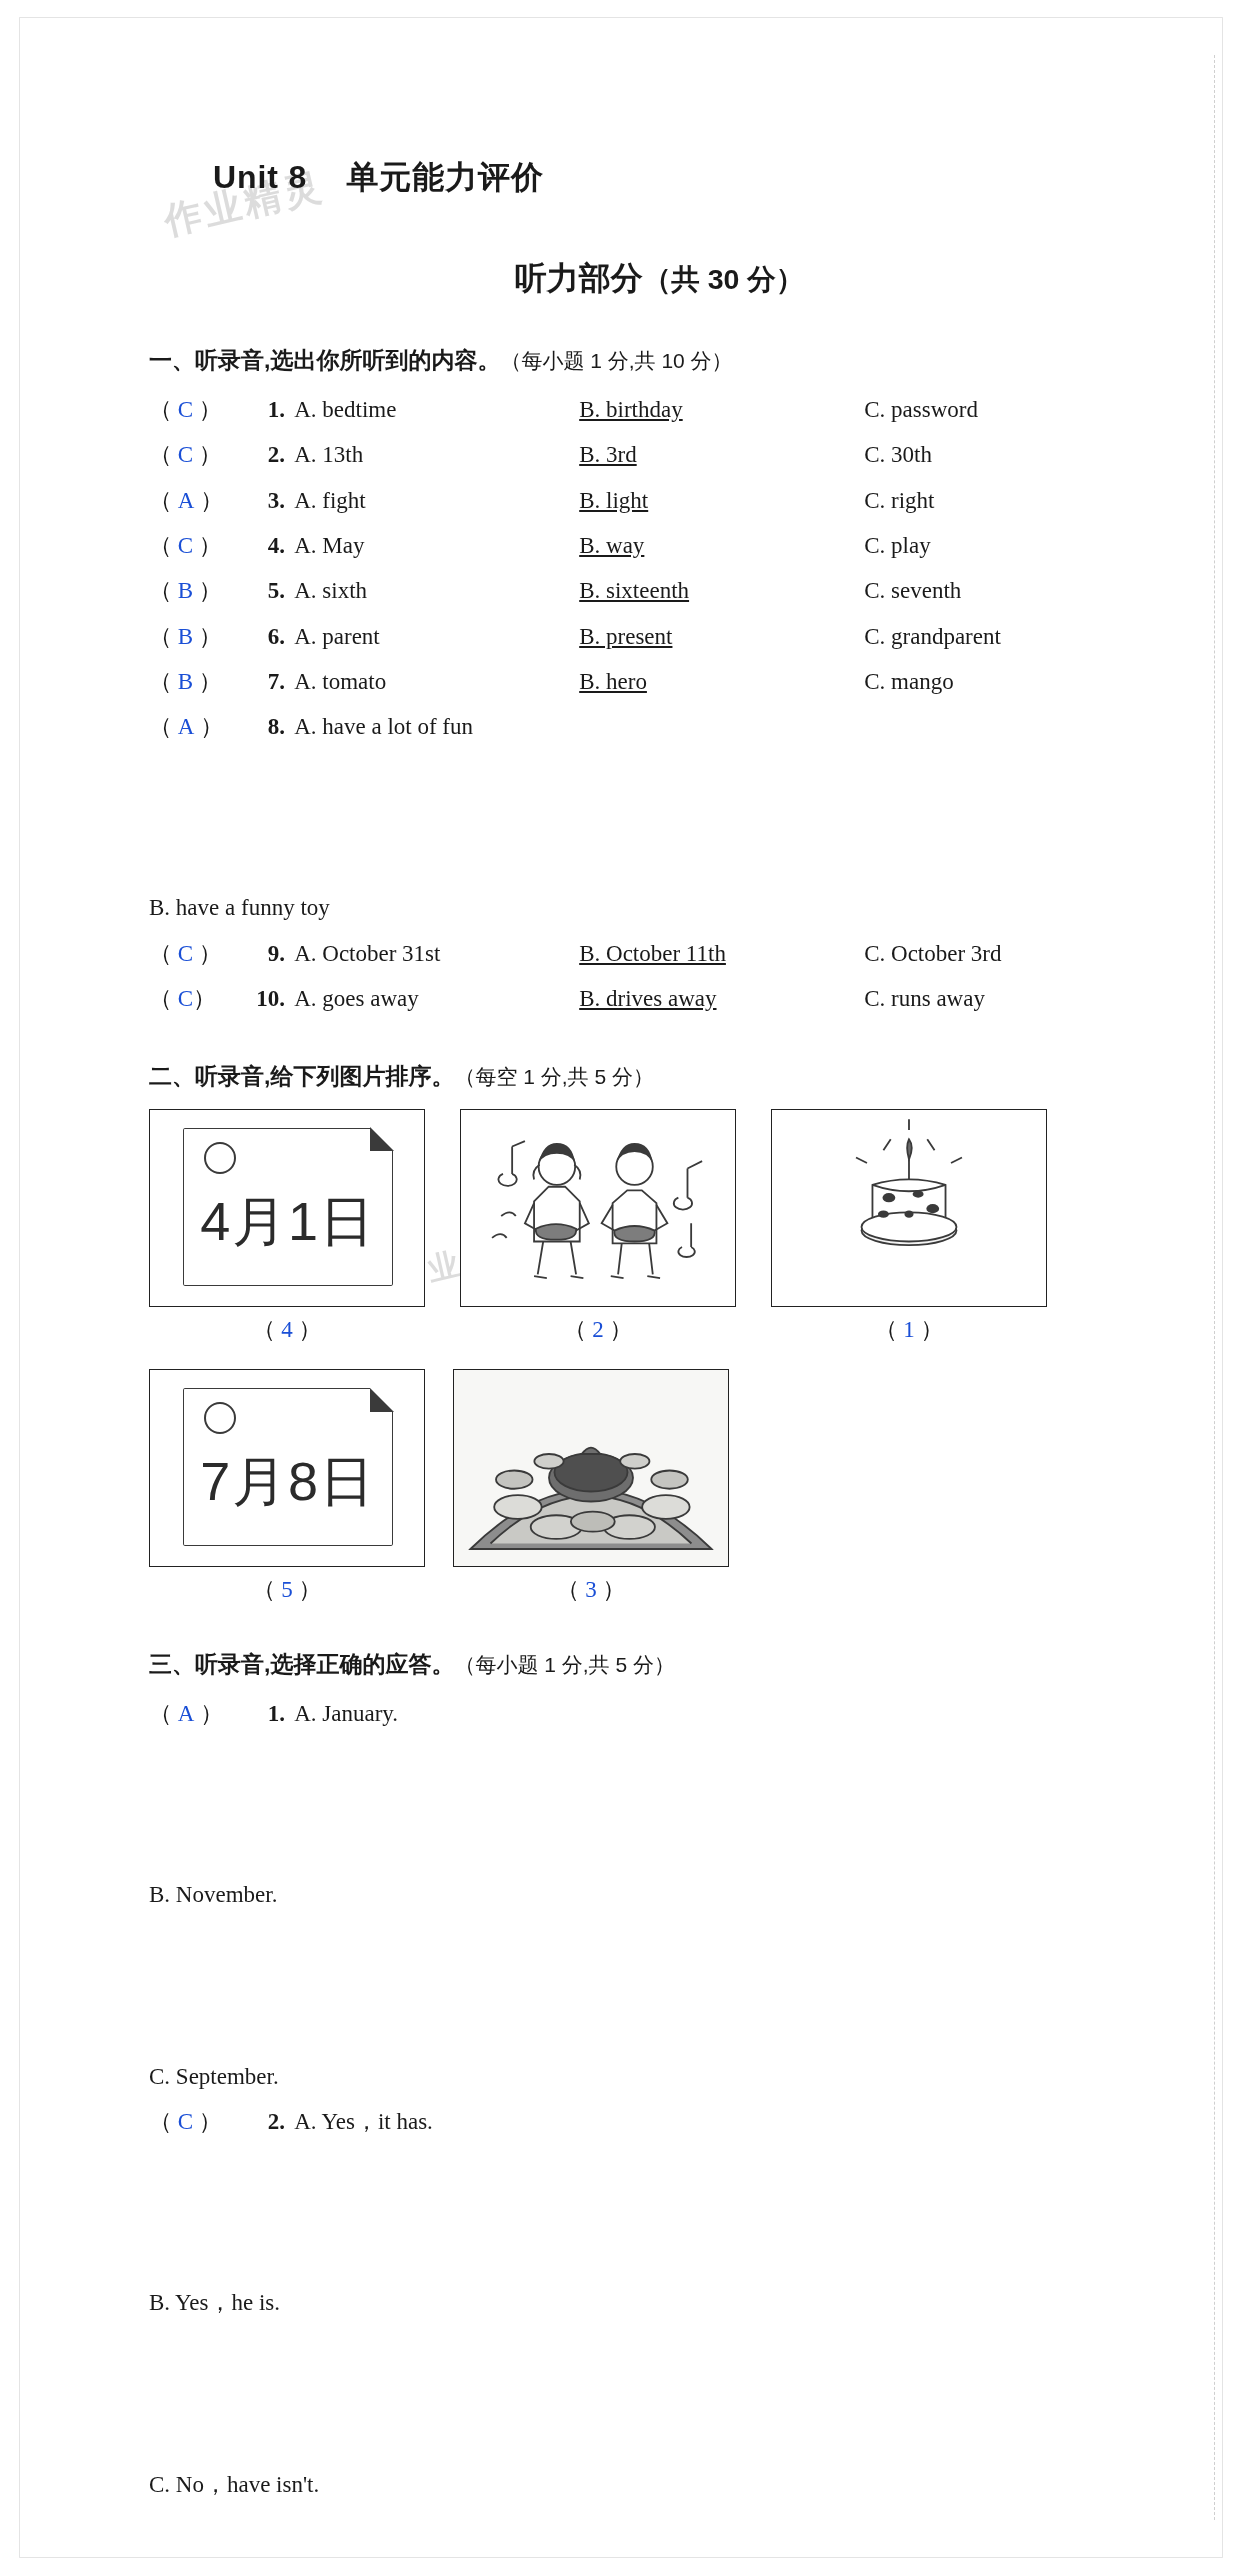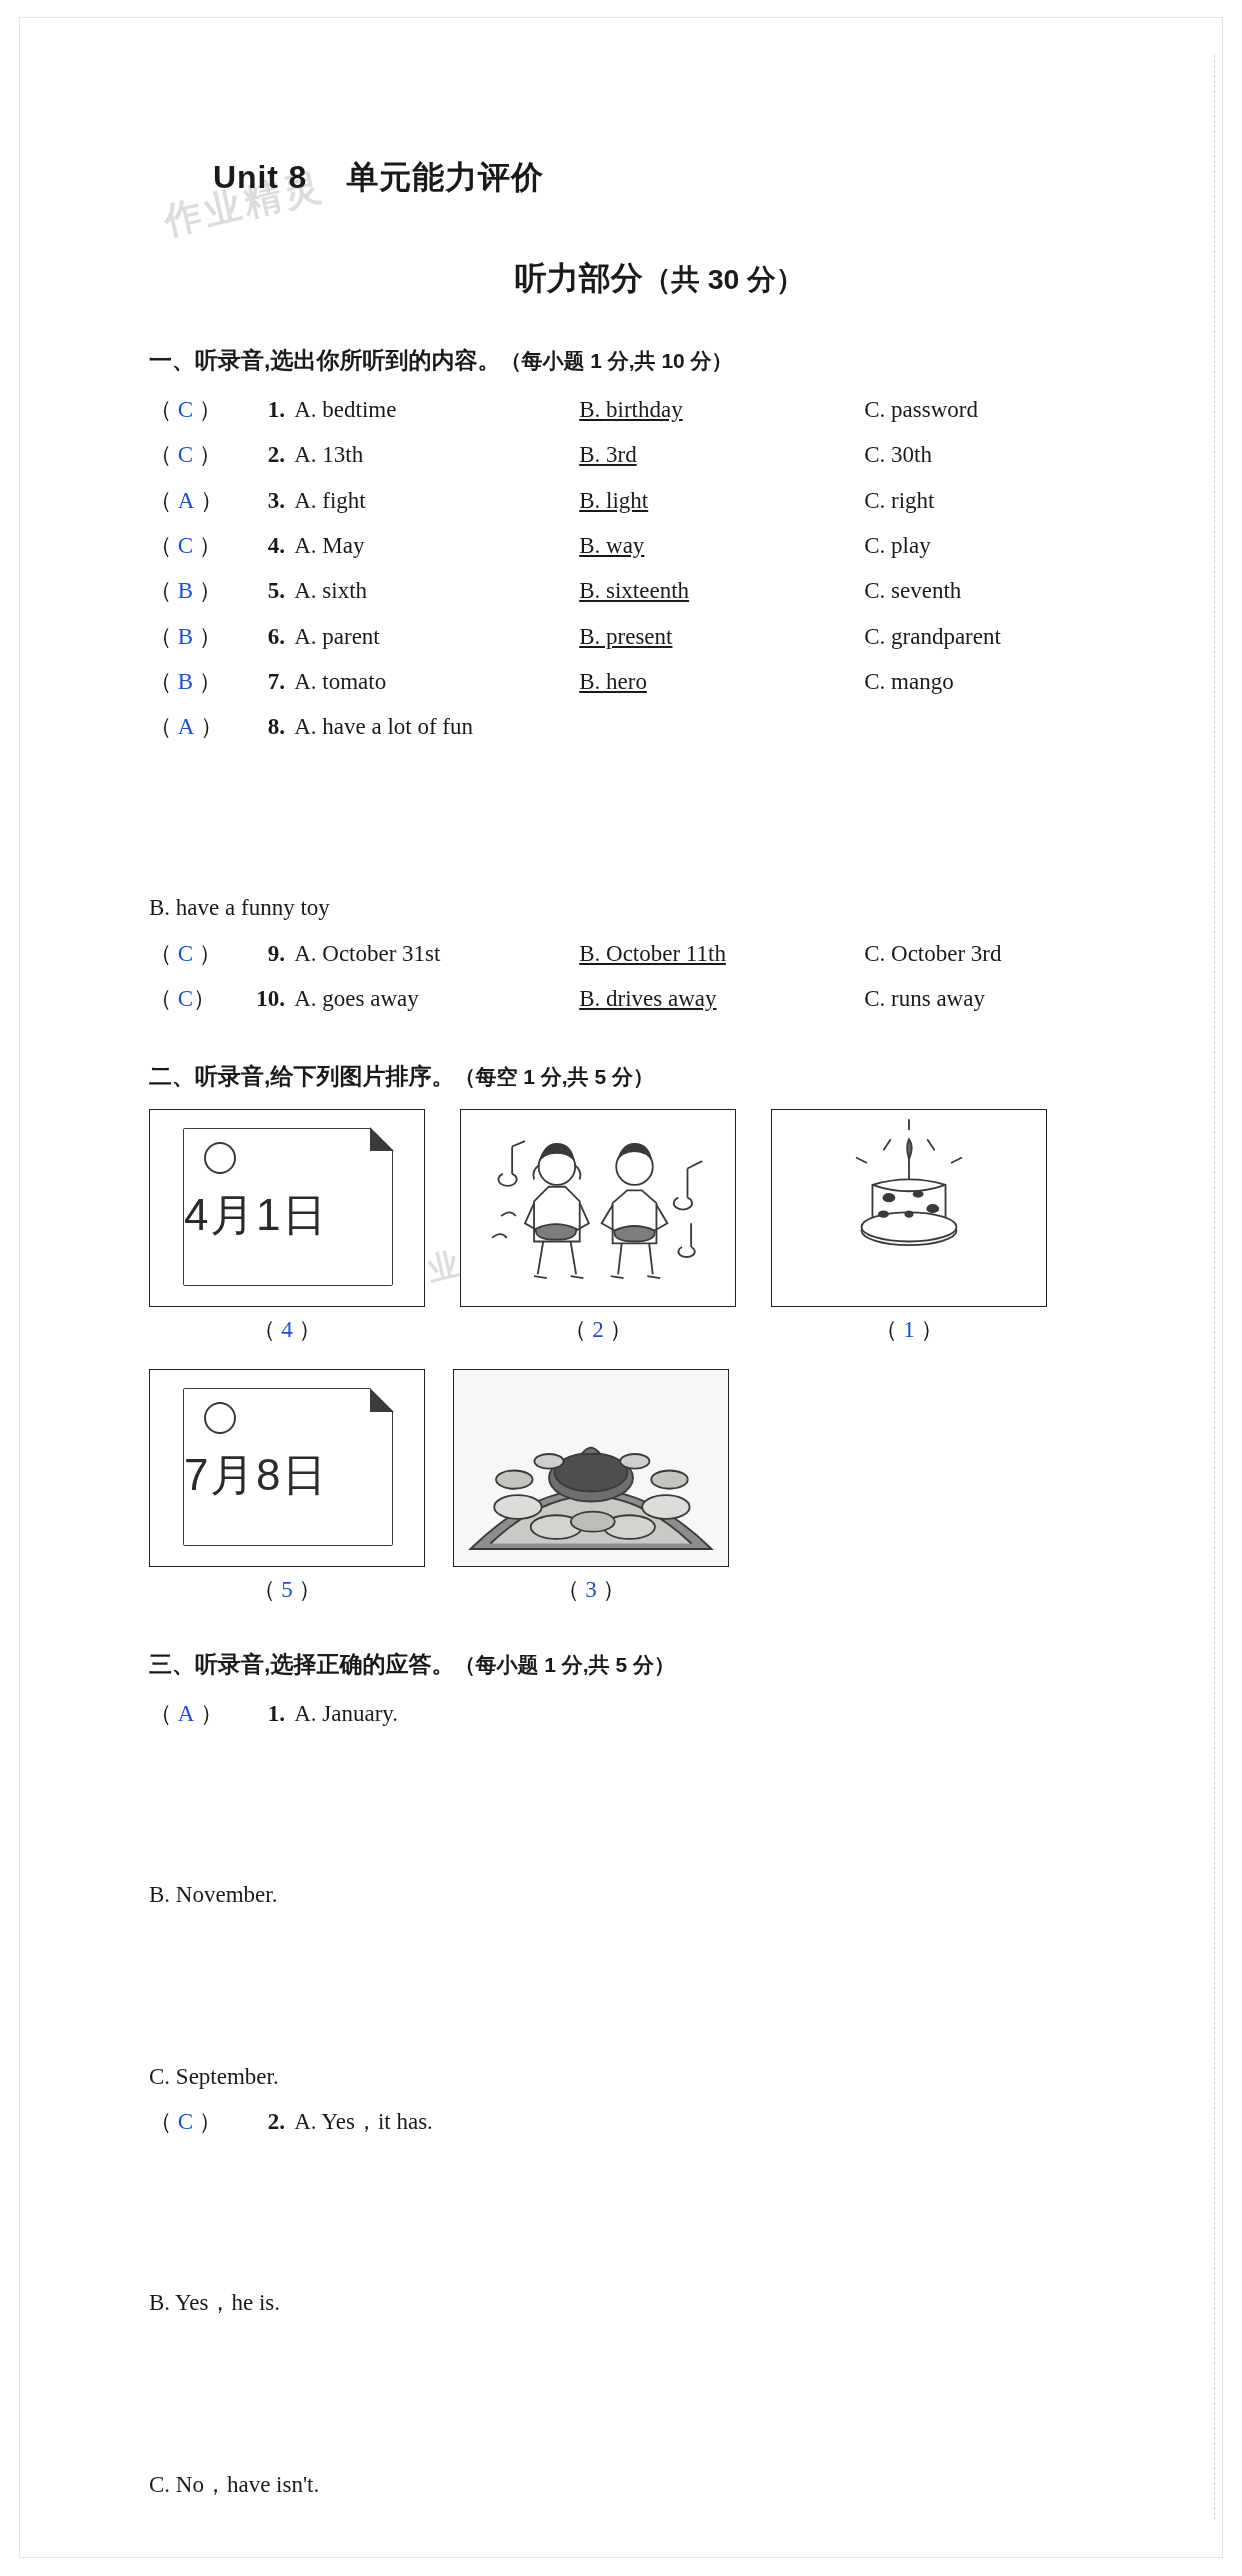--- a/index.html
+++ b/index.html
@@ -64,21 +64,21 @@
   }
 
   
   .part-head {
     font-family: "Liberation Sans", sans-serif;
     font-size: 23px;
     font-weight: bold;
     margin: 44px 0 14.7px 0;
   }
   .part-head .score {
-    font-weight: bold;
+    font-weight: normal;
     font-size: 21px;
   }
 
   
   .q-row {
     display: flex;
     align-items: baseline;
     font-size: 23px;
     line-height: 37px;
     margin: 8.3px 0;
@@ -172,23 +172,23 @@
     width: 28px;
     height: 28px;
     border: 2.8px solid #3a3a3a;
     border-radius: 50%;
   }
   .cal-date {
     position: absolute;
     left: 0;
     right: 0;
     top: 57px;
-    text-align: left;
+    text-align: center;
     font-family: "Liberation Sans", sans-serif;
-    font-size: 44px;
+    font-size: 54px;
     letter-spacing: 1.8px;
     color: #2b2b2b;
   }
 
   
   .sketch-kids {
     position: absolute;
     inset: 0;
   }
   

